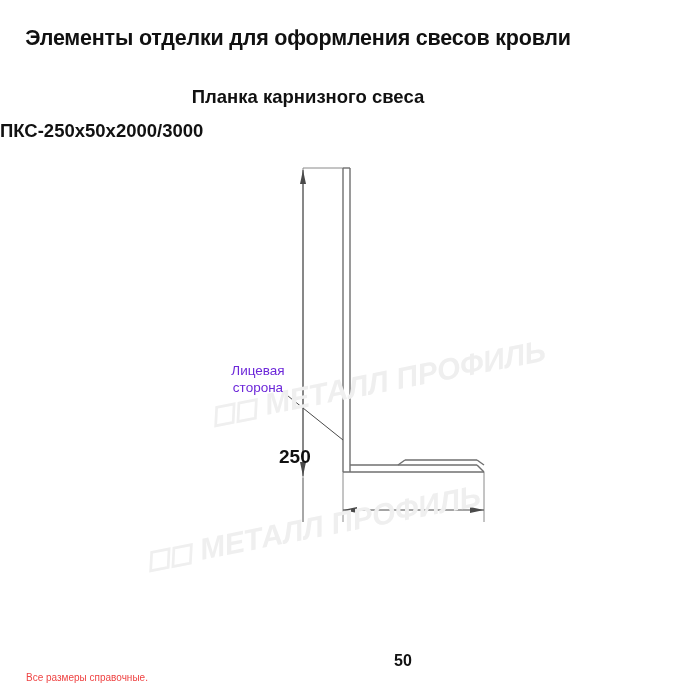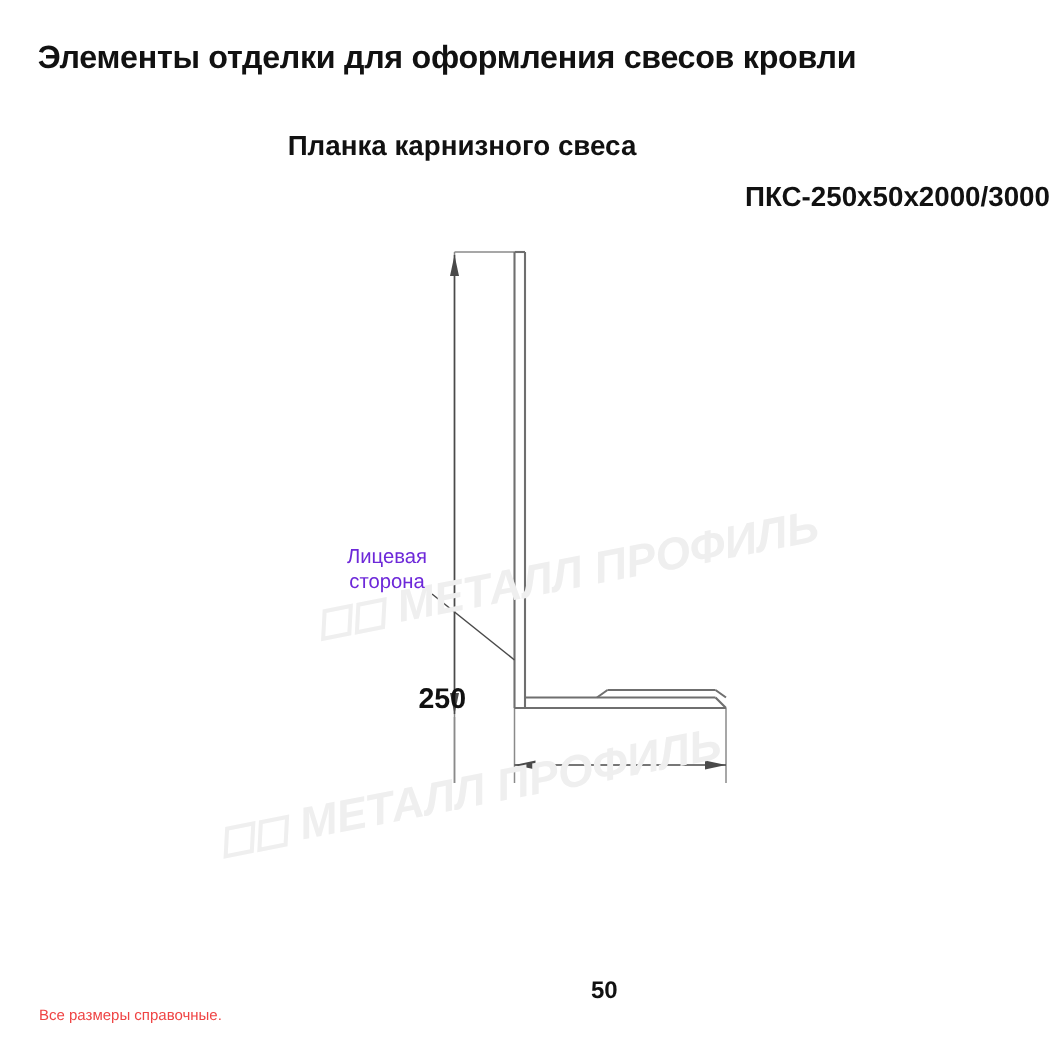--- a/index.html
+++ b/index.html
@@ -39,21 +39,21 @@
     text-align: center;
     font-size: 18.5px;
     font-weight: bold;
     color: #111111;
   }
   .subtitle2 {
     position: absolute;
     top: 120px;
     left: 0;
     width: 700px;
-    text-align: right;
+    text-align: left;
     font-size: 18.5px;
     font-weight: bold;
     color: #111111;
   }
   .drawing {
     position: absolute;
     top: 150px;
     left: 0;
     width: 700px;
     height: 420px;
@@ -89,21 +89,21 @@
     top: 212px;
     left: 212px;
     width: 92px;
     text-align: center;
     font-size: 13.5px;
     line-height: 17px;
     color: #6d28d9;
   }
   .dim-v {
     position: absolute;
-    top: 306px;
+    top: 296px;
     left: 279px;
     font-size: 19px;
     font-weight: bold;
     color: #111111;
   }
   .dim-h {
     position: absolute;
     top: 502px;
     left: 394px;
     font-size: 16px;

